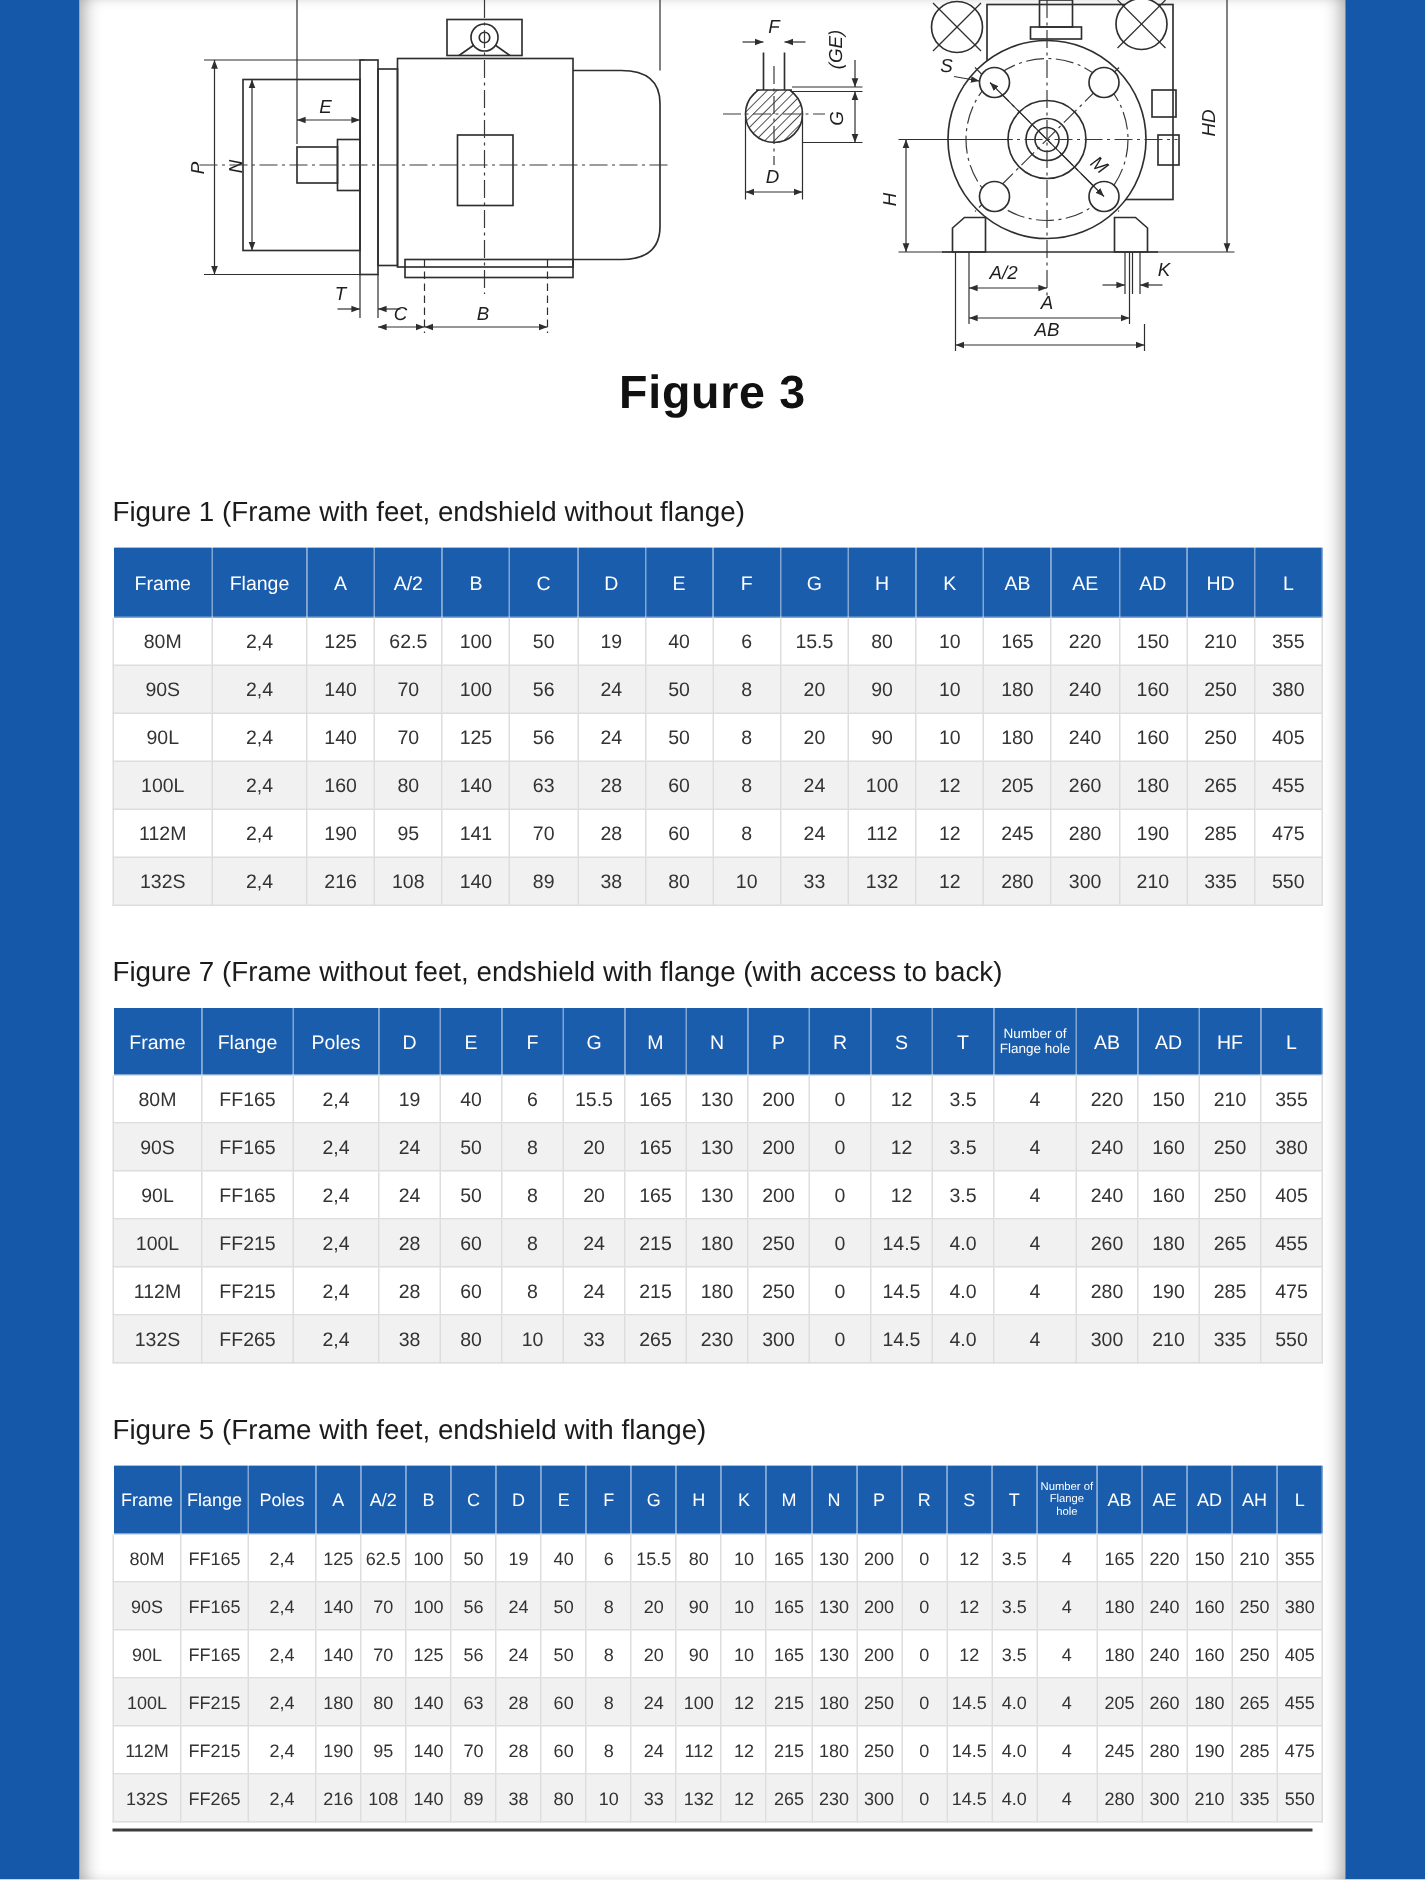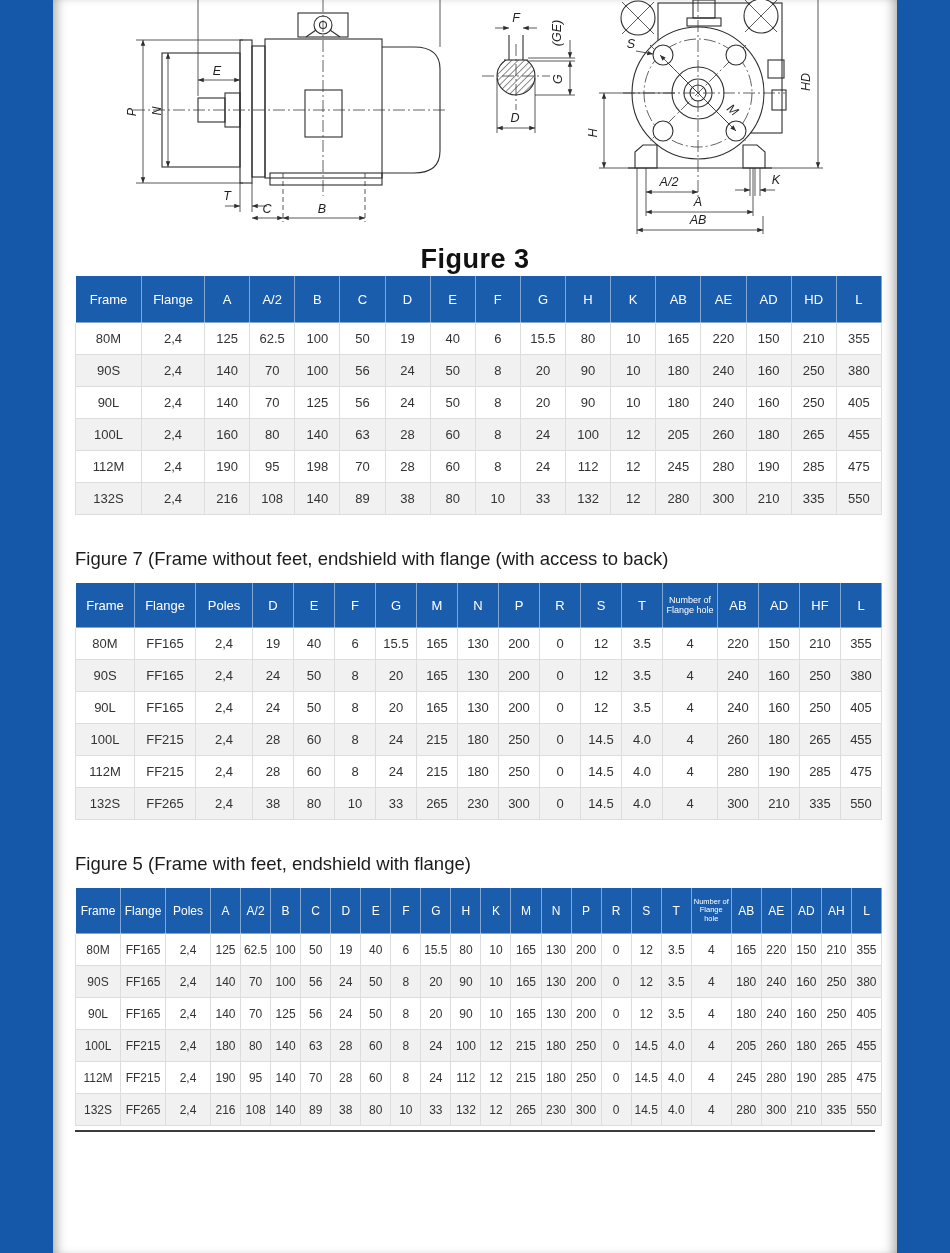--- a/index.html
+++ b/index.html
@@ -12,21 +12,21 @@
   .content { position:absolute; left:53px; right:53px; top:0; bottom:0; background:#fff;
     padding:0 22px;
     box-shadow: inset 10px 0 12px -7px rgba(0,0,0,.35), inset -10px 0 12px -7px rgba(0,0,0,.35); }
   .drawing-wrap { width:810px; height:238px; overflow:hidden; }
   svg.tech { display:block; }
   svg.tech .ln { stroke:#2e2e2e; stroke-width:1.1; fill:none; }
   svg.tech .thin { stroke:#2e2e2e; stroke-width:0.8; fill:none; }
   svg.tech .cl { stroke:#3a3a3a; stroke-width:0.8; fill:none; stroke-dasharray:12 3 2 3; }
   svg.tech .dim { font:italic 12.5px "Liberation Sans", sans-serif; fill:#1e1e1e; }
   svg.tech .whitefill { fill:#fff; }
-  .figure-caption { margin-top:6px; text-align:center; font-size:27px; font-weight:bold;
+  .figure-caption { margin-top:6px; text-align:center; font-size:31px; font-weight:bold;
     color:#111; letter-spacing:.5px; }
   h2.section-title { margin:50px 0 12px 0; font-size:18.5px; font-weight:500; color:#1b1b1b; }
   h2.st2 { margin-top:33px; }
   table.dims { width:807px; border-collapse:collapse; table-layout:fixed;
     border:1px solid #cfcfcf; }
   table.dims thead th { background:#1b5dad; color:#fff; font-weight:normal;
     border:1px solid rgba(255,255,255,.45); text-align:center; vertical-align:middle; }
   table.dims tbody td { border:1px solid #ddd; text-align:center; vertical-align:middle;
     color:#333; height:32px; background:#fff; }
   table.dims tbody tr:nth-child(even) td { background:#f1f1f1; }
@@ -215,20 +215,21 @@
           <line class="thin" x1="562" y1="168" x2="562" y2="234"></line>
           <line class="thin" x1="688" y1="216" x2="688" y2="234"></line>
           <line class="thin" x1="562" y1="230" x2="688" y2="230" marker-start="url(#ar)" marker-end="url(#ar)"></line>
           <text class="dim" x="623" y="224" text-anchor="middle">AB</text>
         </g>
       </svg>
     </div>
 
     <div class="figure-caption">Figure 3</div>
 
+    <h2 class="section-title">Figure 1 (Frame with feet, endshield without flange)</h2>
     <table class="dims t1">
       <thead>
           <tr>
             <th>Frame</th>
             <th>Flange</th>
             <th>A</th>
             <th>A/2</th>
             <th>B</th>
             <th>C</th>
             <th>D</th>
@@ -319,21 +320,21 @@
             <td>260</td>
             <td>180</td>
             <td>265</td>
             <td>455</td>
           </tr>
           <tr>
             <td>112M</td>
             <td>2,4</td>
             <td>190</td>
             <td>95</td>
-            <td>198</td>
+            <td>141</td>
             <td>70</td>
             <td>28</td>
             <td>60</td>
             <td>8</td>
             <td>24</td>
             <td>112</td>
             <td>12</td>
             <td>245</td>
             <td>280</td>
             <td>190</td>

